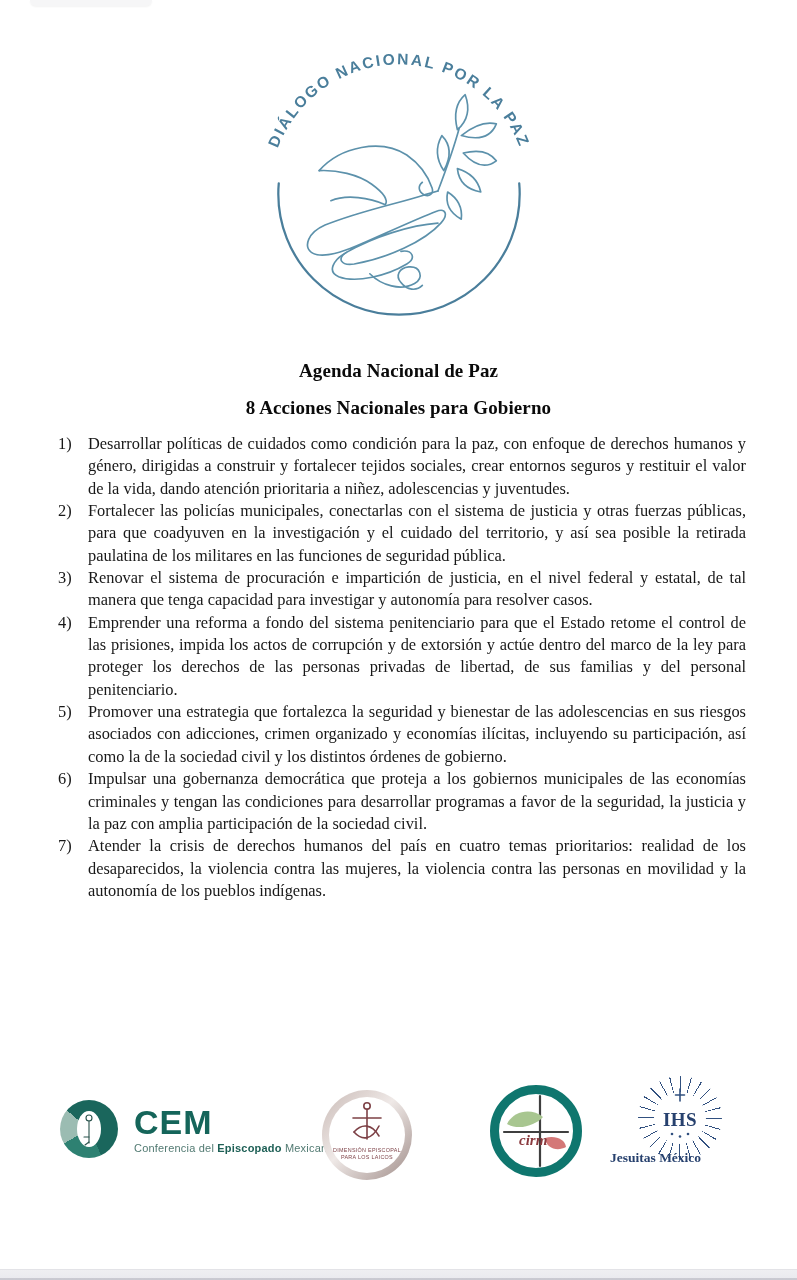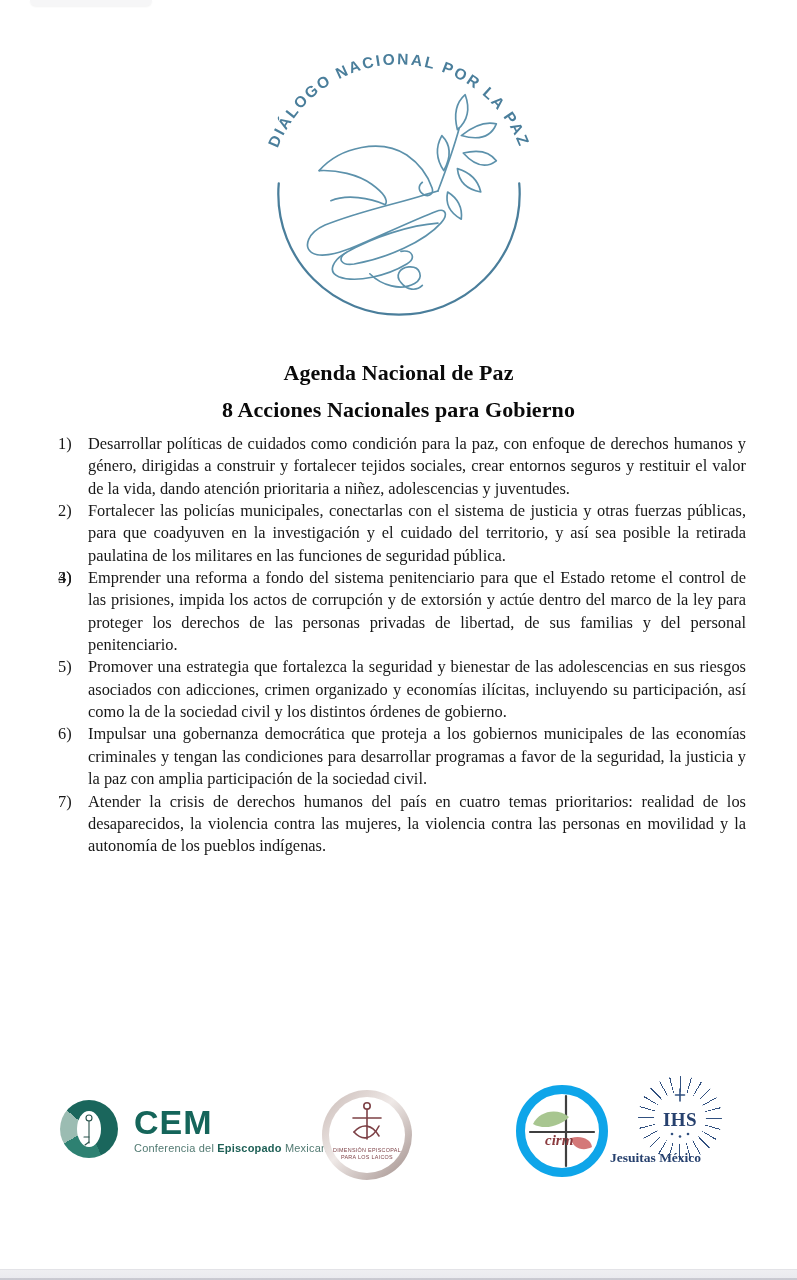--- a/index.html
+++ b/index.html
@@ -16,21 +16,21 @@
     box-shadow:0 1px 2px rgba(0,0,0,.05);
   }
 
   
   .logo-wrap { position:absolute; left:253px; top:46px; width:292px; height:292px; }
   .logo-wrap svg { display:block; }
 
   
   .doc-title, .doc-subtitle {
     position:absolute; left:0; width:797px; text-align:center;
-    font-weight:bold; font-size:22px; color:#0a0a0a; letter-spacing:.1px;
+    font-weight:bold; font-size:19px; color:#0a0a0a; letter-spacing:.1px;
   }
   .doc-title { top:360px; }
   .doc-subtitle { top:397px; }
 
   
   .actions { position:absolute; top:433px; left:58px; width:688px; margin:0; padding:0; }
   .actions li {
     list-style:none; position:relative; padding-left:30px;
     text-align:justify; font-size:16.4px; line-height:22.35px; color:#181818;
   }
@@ -51,22 +51,22 @@
   .cem-sub { font-size:11px; color:#527a72; margin-top:3px; letter-spacing:.2px;text-align:center; }
   .cem-sub .b { font-weight:bold; color:#1d5f55; }
 
   .del-badge {
     position:absolute; left:322px; top:1090px; width:90px; height:90px; border-radius:50%;
     background:linear-gradient(135deg,#c9bab6 0%,#efe9e7 45%,#a08d89 100%);
   }
   .del-inner { position:absolute; inset:7px; border-radius:50%; background:#ffffff; }
 
   .cirm-badge {
-    position:absolute; left:516px; top:1085px; width:92px; height:92px; border-radius:50%;
-    border:9px solid #0ea5e9; background:#ffffff; box-sizing:border-box;
+    position:absolute; left:490px; top:1085px; width:92px; height:92px; border-radius:50%;
+    border:9px solid #0f766e; background:#ffffff; box-sizing:border-box;
   }
 
   .jes-rays {
     position:absolute; left:638px; top:1076px; width:84px; height:84px; border-radius:50%;
     background:repeating-conic-gradient(from 0deg, #31507f 0deg 1.5deg, transparent 1.5deg 15deg);
   }
   .jes-core { position:absolute; inset:16px; border-radius:50%; background:#ffffff; }
   .jes-glyphs { position:absolute; inset:0; }
   .jes-label {
     position:absolute; left:610px; top:1150px; width:140px; text-align:left;
@@ -127,20 +127,21 @@
   <li>
     <span class="num">1)</span>
     <span class="txt">Desarrollar políticas de cuidados como condición para la paz, con enfoque de derechos humanos y género, dirigidas a construir y fortalecer tejidos sociales, crear entornos seguros y restituir el valor de la vida, dando atención prioritaria a niñez, adolescencias y juventudes.</span>
   </li>
   <li>
     <span class="num">2)</span>
     <span class="txt">Fortalecer las policías municipales, conectarlas con el sistema de justicia y otras fuerzas públicas, para que coadyuven en la investigación y el cuidado del territorio, y así sea posible la retirada paulatina de los militares en las funciones de seguridad pública.</span>
   </li>
   <li>
     <span class="num">3)</span>
+    <span class="txt">Renovar el sistema de procuración e impartición de justicia, en el nivel federal y estatal, de tal manera que tenga capacidad para investigar y autonomía para resolver casos.</span>
   </li>
   <li>
     <span class="num">4)</span>
     <span class="txt">Emprender una reforma a fondo del sistema penitenciario para que el Estado retome el control de las prisiones, impida los actos de corrupción y de extorsión y actúe dentro del marco de la ley para proteger los derechos de las personas privadas de libertad, de sus familias y del personal penitenciario.</span>
   </li>
   <li>
     <span class="num">5)</span>
     <span class="txt">Promover una estrategia que fortalezca la seguridad y bienestar de las adolescencias en sus riesgos asociados con adicciones, crimen organizado y economías ilícitas, incluyendo su participación, así como la de la sociedad civil y los distintos órdenes de gobierno.</span>
   </li>
   <li>

